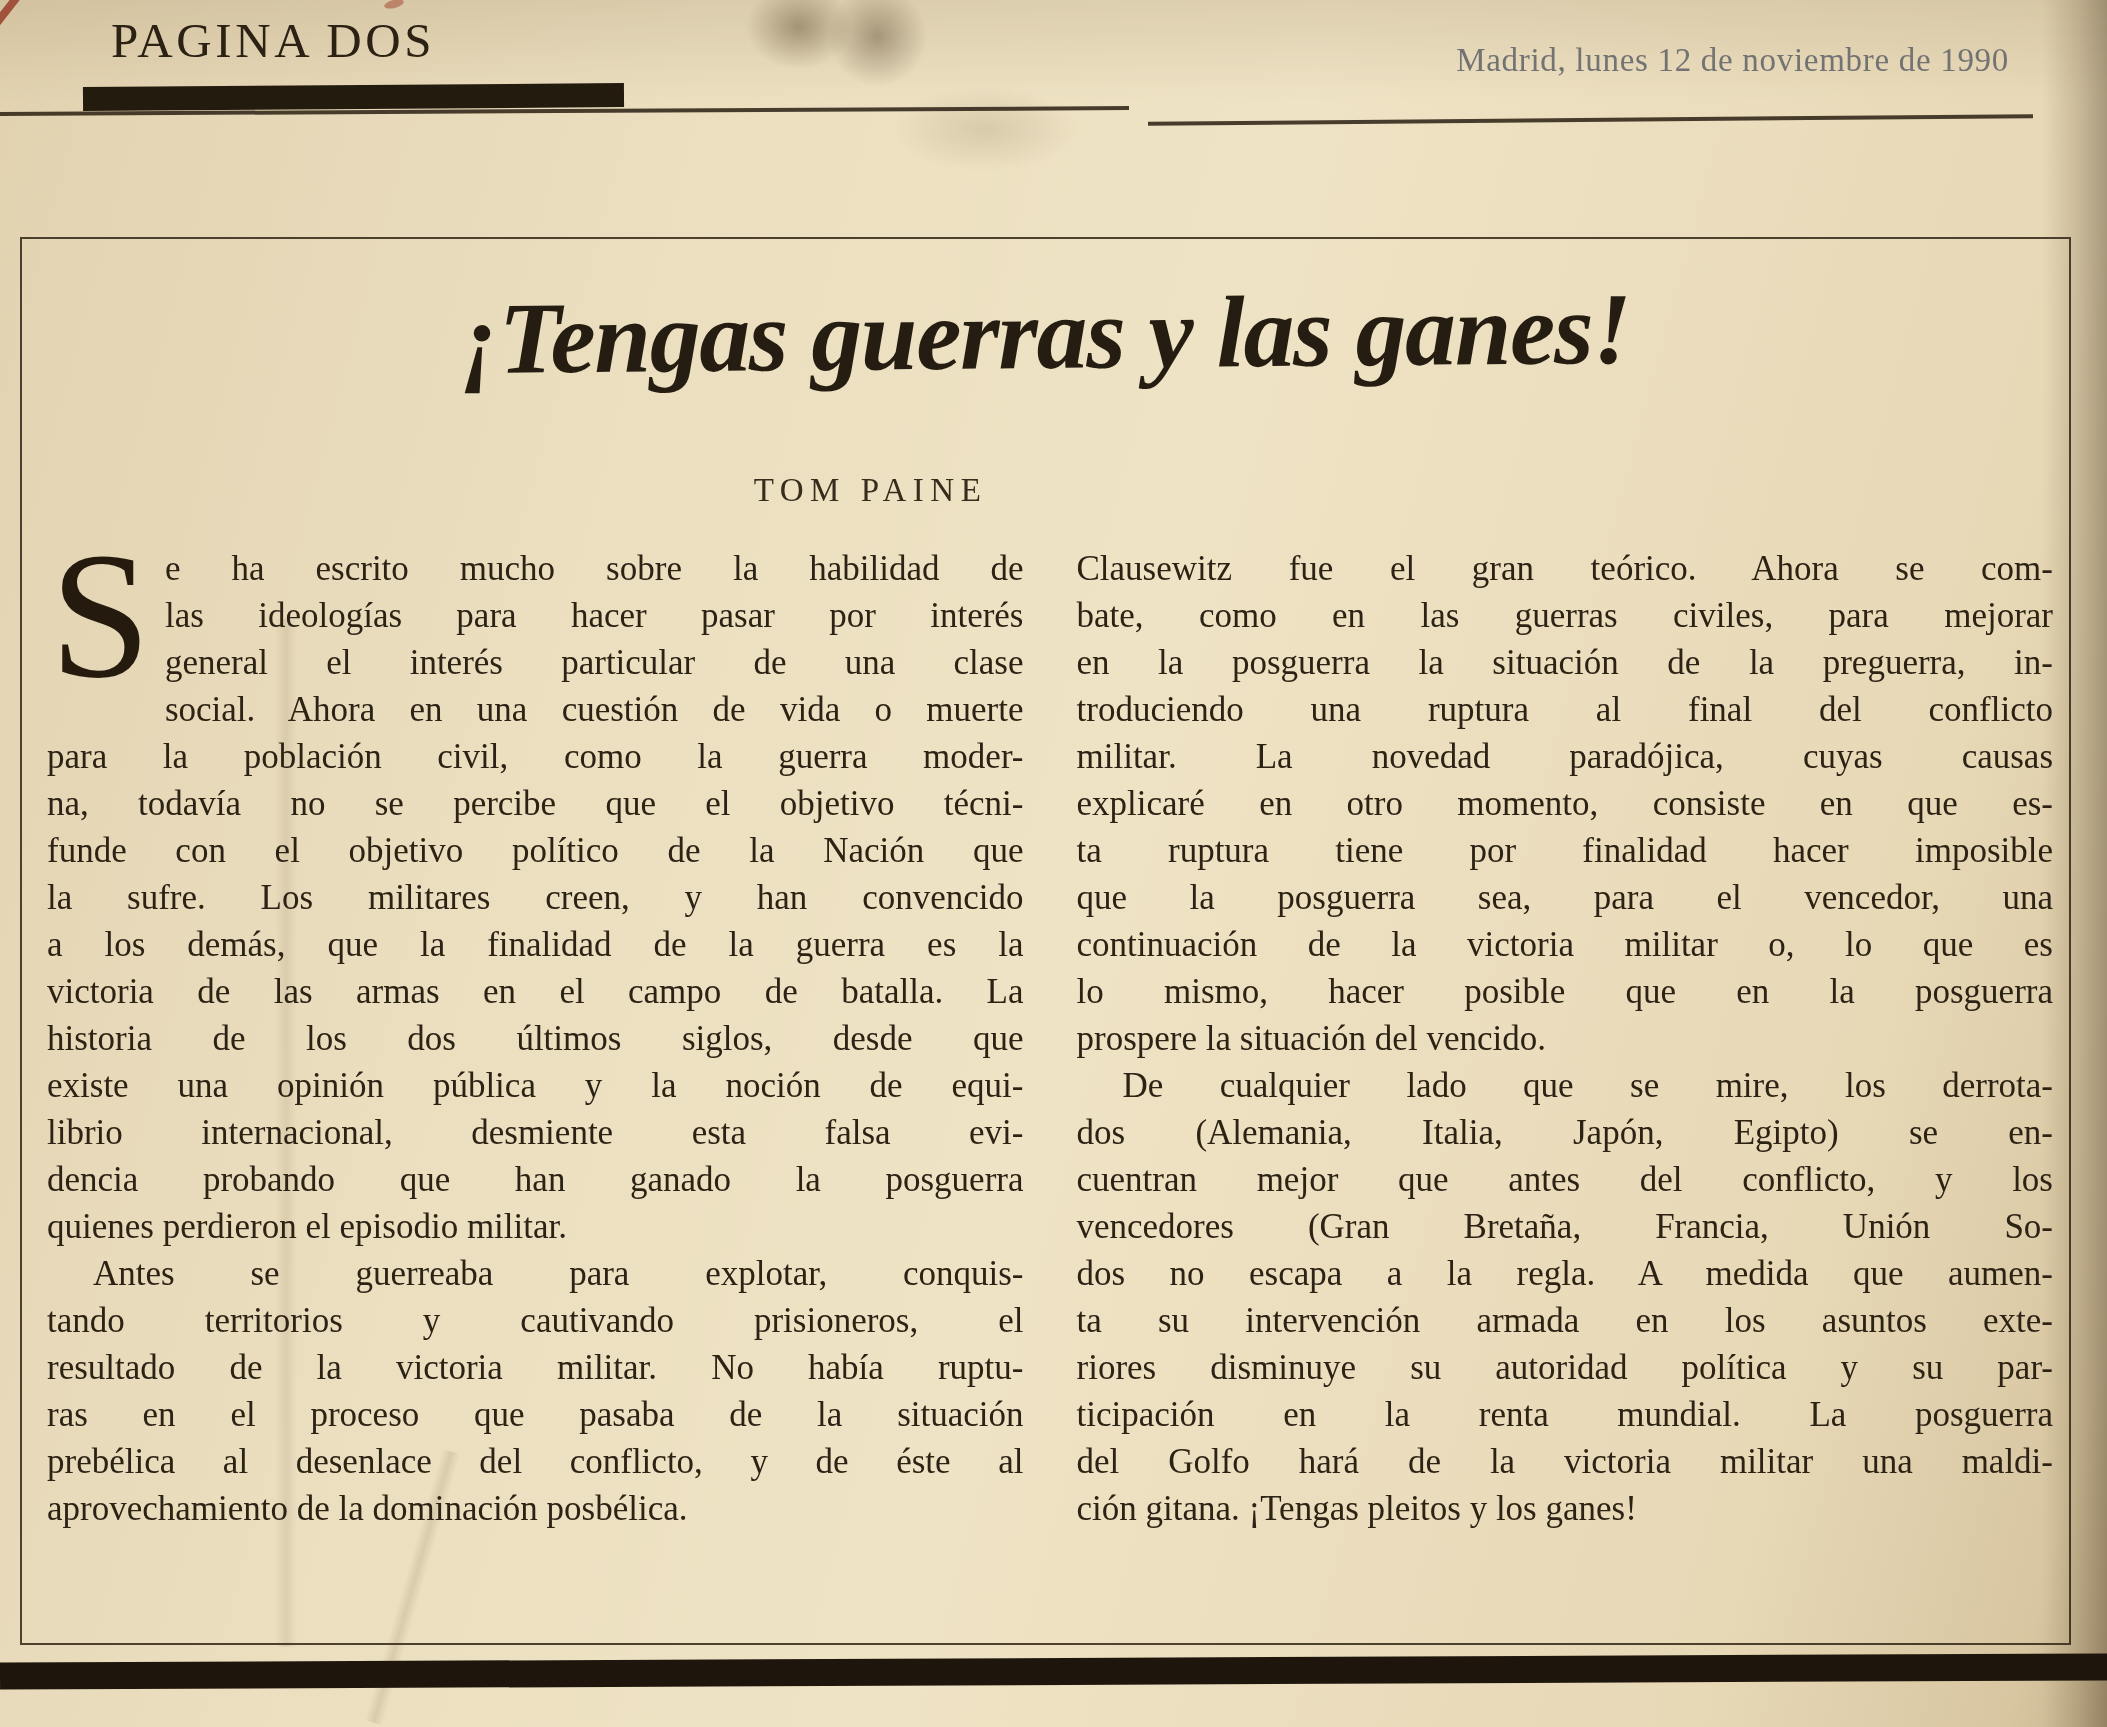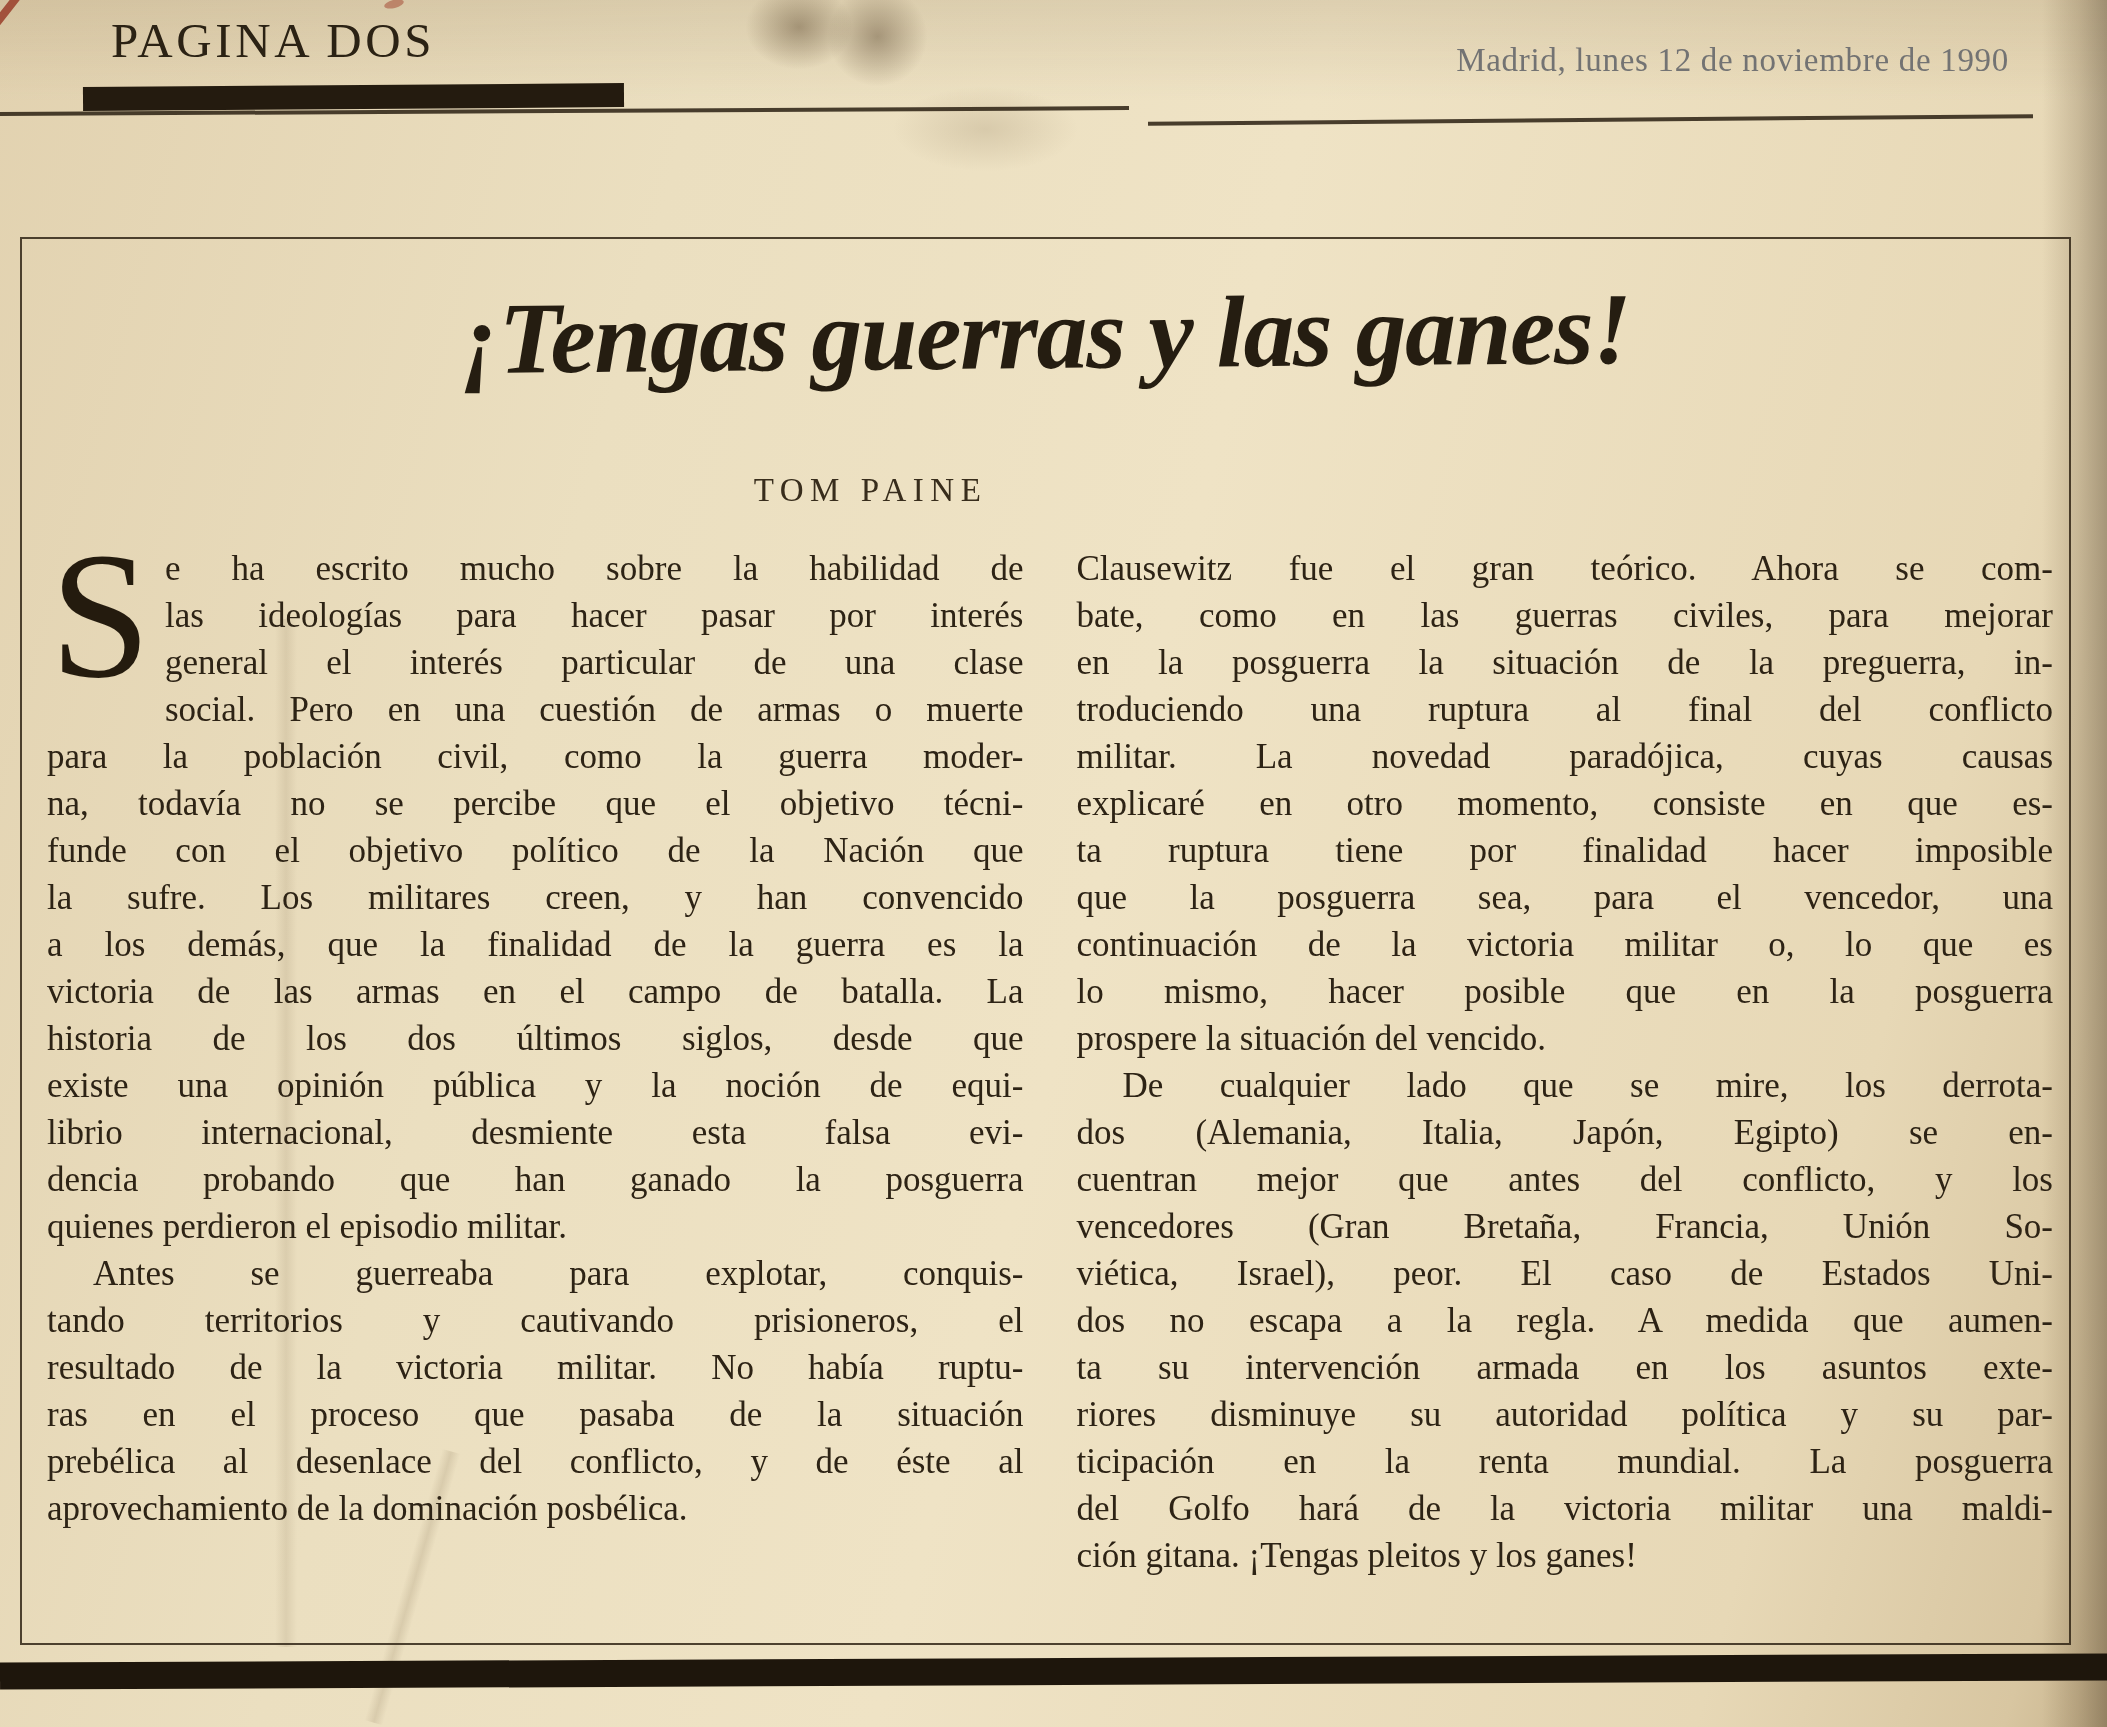--- a/index.html
+++ b/index.html
@@ -134,21 +134,21 @@
 <div class="headline">¡Tengas guerras y las ganes!</div>
 <div class="byline">TOM PAINE</div>
 
 <div class="cols">
   <div class="col">
       <div class="para">
         <span class="dropcap">S</span>
         <div class="line">e ha escrito mucho sobre la habilidad de</div>
         <div class="line">las ideologías para hacer pasar por interés</div>
         <div class="line">general el interés particular de una clase</div>
-        <div class="line">social. Pero en una cuestión de armas o muerte</div>
+        <div class="line">social. Ahora en una cuestión de vida o muerte</div>
         <div class="line">para la población civil, como la guerra moder-</div>
         <div class="line">na, todavía no se percibe que el objetivo técni-</div>
         <div class="line">funde con el objetivo político de la Nación que</div>
         <div class="line">la sufre. Los militares creen, y han convencido</div>
         <div class="line">a los demás, que la finalidad de la guerra es la</div>
         <div class="line">victoria de las armas en el campo de batalla. La</div>
         <div class="line">historia de los dos últimos siglos, desde que</div>
         <div class="line">existe una opinión pública y la noción de equi-</div>
         <div class="line">librio internacional, desmiente esta falsa evi-</div>
         <div class="line">dencia probando que han ganado la posguerra</div>
@@ -175,21 +175,20 @@
         <div class="line">que la posguerra sea, para el vencedor, una</div>
         <div class="line">continuación de la victoria militar o, lo que es</div>
         <div class="line">lo mismo, hacer posible que en la posguerra</div>
         <div class="line last">prospere la situación del vencido.</div>
       </div>
       <div class="para">
         <div class="line findent">De cualquier lado que se mire, los derrota-</div>
         <div class="line">dos (Alemania, Italia, Japón, Egipto) se en-</div>
         <div class="line">cuentran mejor que antes del conflicto, y los</div>
         <div class="line">vencedores (Gran Bretaña, Francia, Unión So-</div>
-        <div class="line">viética, Israel), peor. El caso de Estados Uni-</div>
         <div class="line">dos no escapa a la regla. A medida que aumen-</div>
         <div class="line">ta su intervención armada en los asuntos exte-</div>
         <div class="line">riores disminuye su autoridad política y su par-</div>
         <div class="line">ticipación en la renta mundial. La posguerra</div>
         <div class="line">del Golfo hará de la victoria militar una maldi-</div>
         <div class="line last">ción gitana. ¡Tengas pleitos y los ganes!</div>
       </div>
     </div>
 </div>
 

